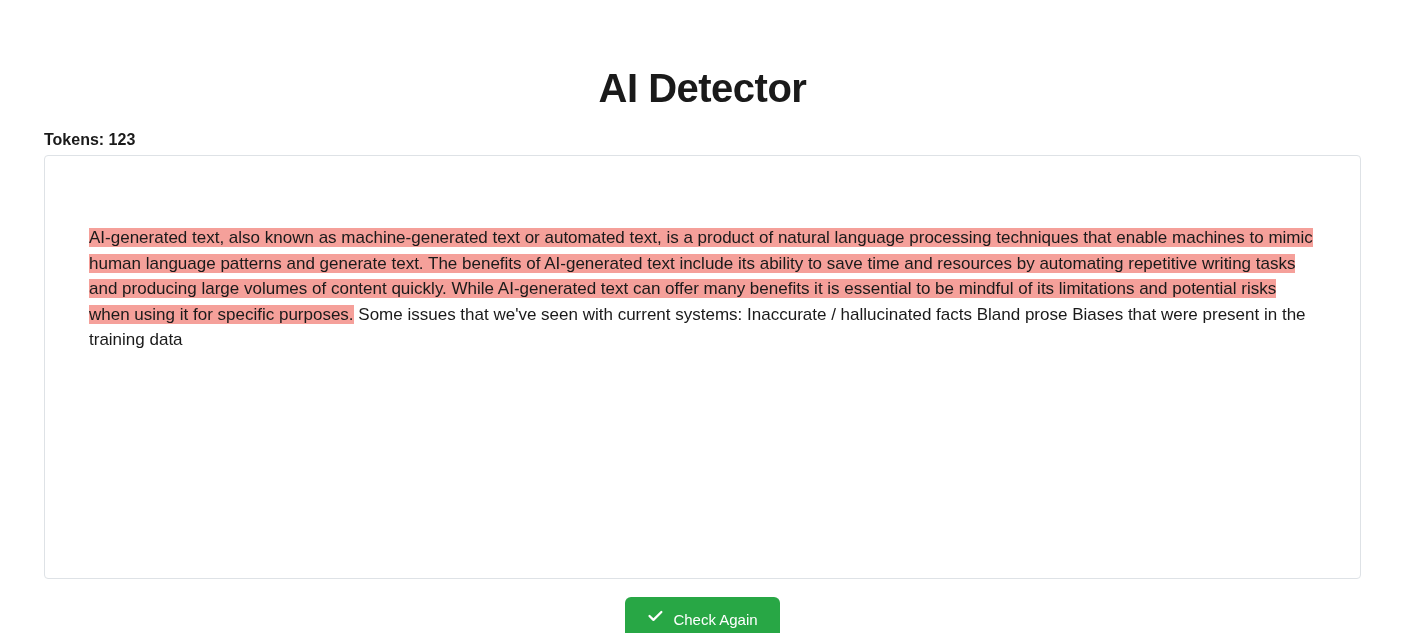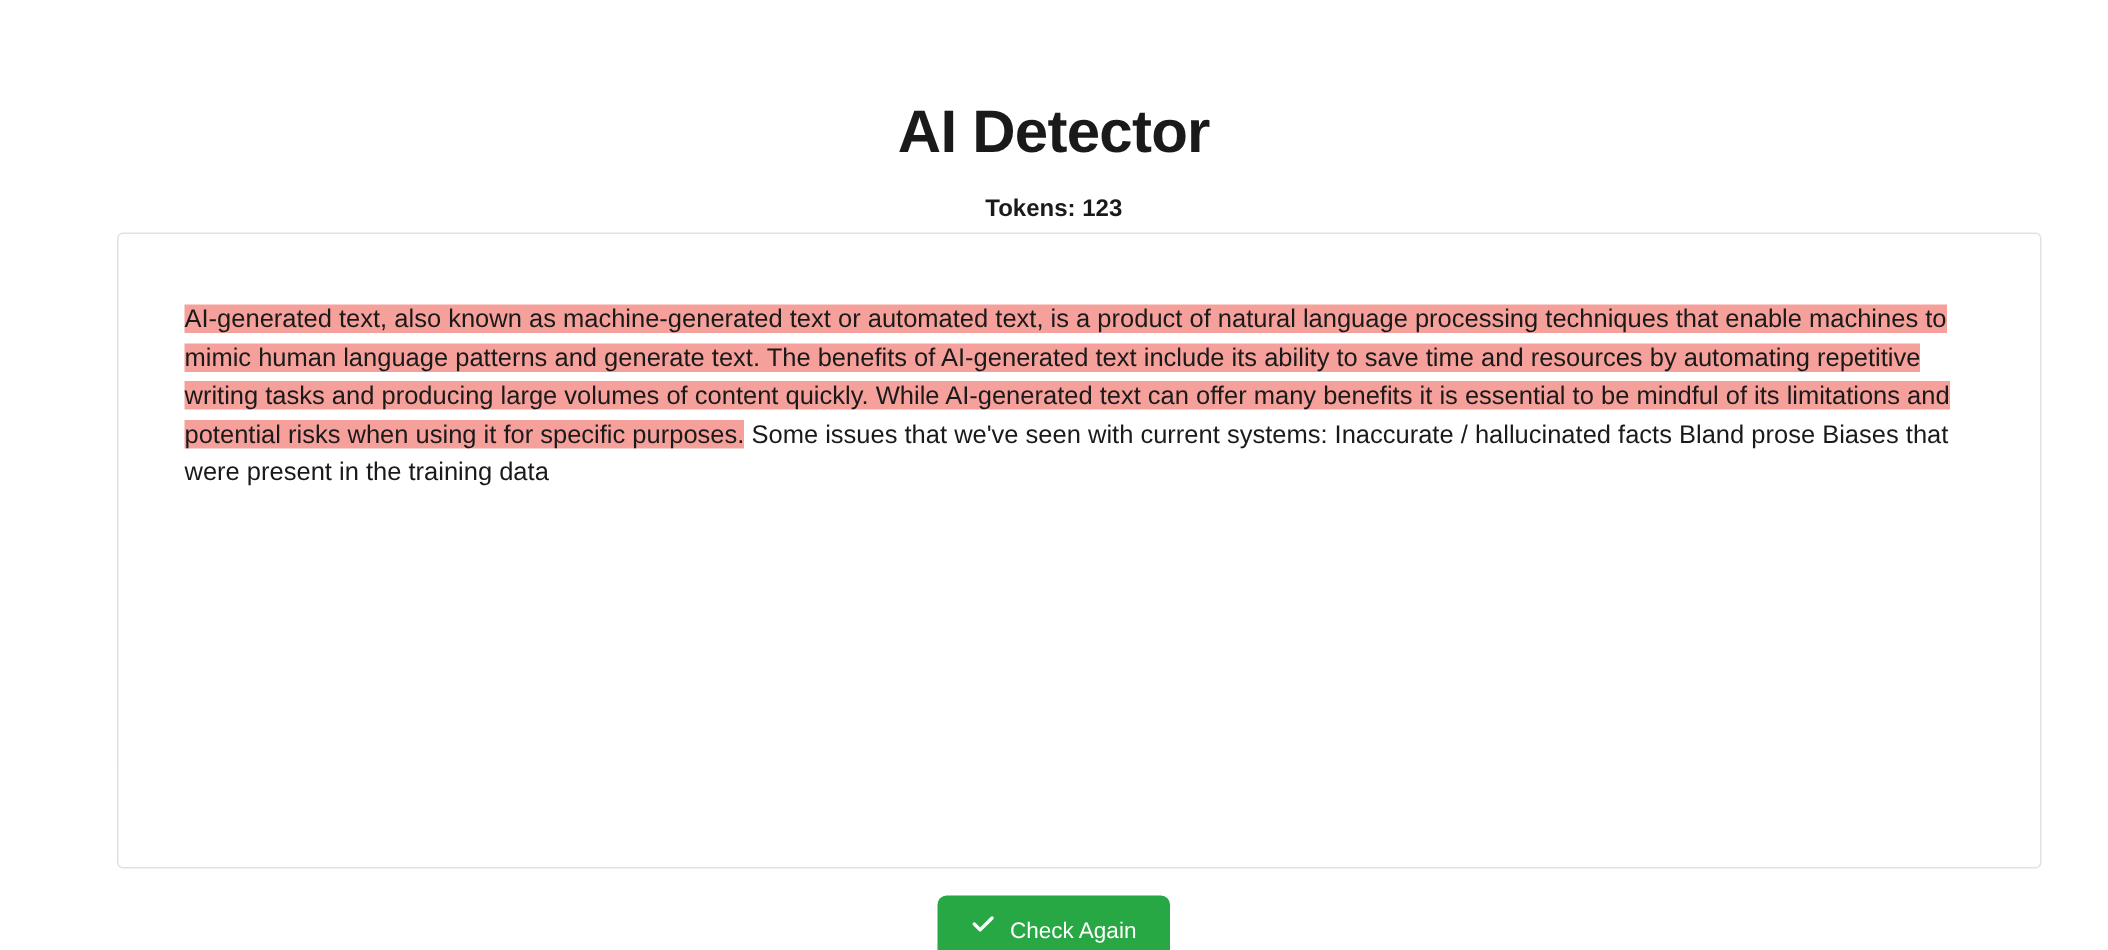--- a/index.html
+++ b/index.html
@@ -19,33 +19,32 @@
     .title {
       text-align: center;
       font-size: 40px;
       font-weight: 700;
       color: #1a1a1a;
       margin-top: 66px;
       margin-bottom: 20px;
       letter-spacing: -0.5px;
     }
     .tokens-row {
-      text-align: center;
+      text-align: left;
       font-size: 16px;
       font-weight: 700;
       color: #1a1a1a;
       margin-bottom: 6px;
     }
     .content-box {
       border: 1px solid #dee2e6;
       border-radius: 4px;
-      padding: 44px 44px 200px 44px;
+      padding: 69px 44px 200px 44px;
       min-height: 424px;
       background: #ffffff;
-      margin-left: 34px;
     }
     .content-text {
       font-size: 17px;
       line-height: 1.5;
       color: #1a1a1a;
     }
     .highlight {
       background-color: #f5a09a;
       color: #1a1a1a;
     }

